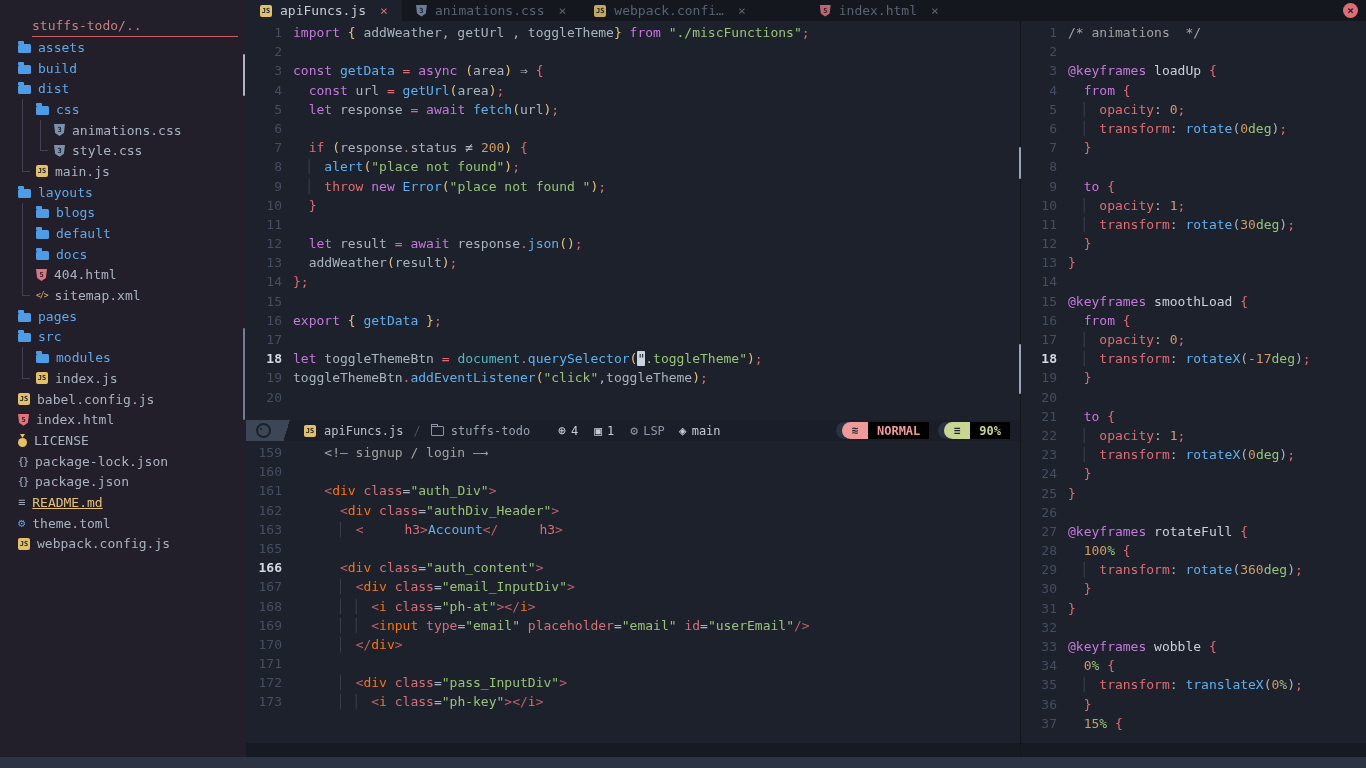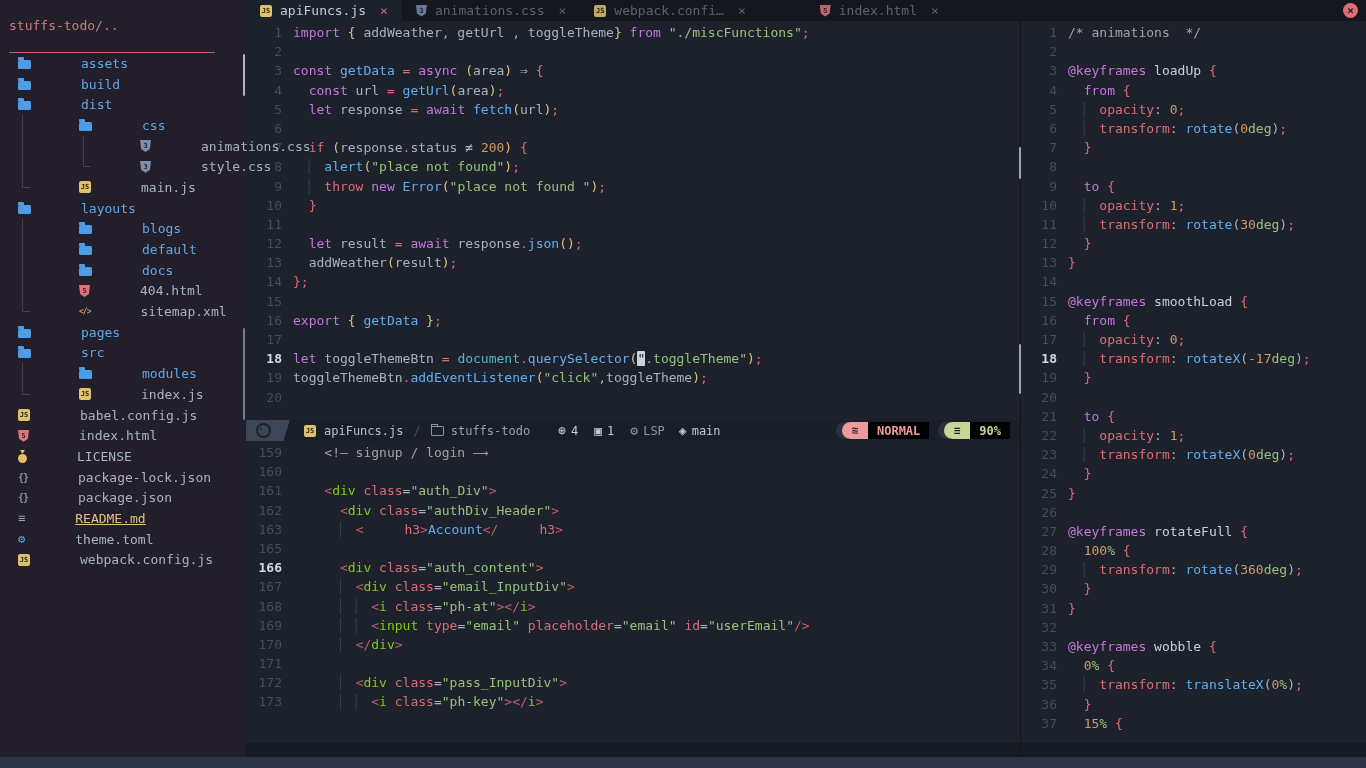--- a/index.html
+++ b/index.html
@@ -1,22 +1,22 @@
 <!DOCTYPE html>
 <html><head>
 <meta charset="utf-8">
 <style>
   html,body{margin:0;padding:0;}
   body{width:1366px;height:768px;background:#1c212b;font-family:"DejaVu Sans Mono",monospace;overflow:hidden;}
   #app{display:flex;height:757px;position:relative;}
 
   
   #sidebar{width:246px;flex:none;background:#221e2a;padding-top:15px;position:relative;}
-  .t-title{display:inline-block;margin-left:9px;color:#c97f84;font-size:13px;border-bottom:1px solid #cb5f66;padding-bottom:17px;width:206px;height:17px;}
-  .trow{height:20.7px;display:flex;align-items:center;font-size:13px;padding-left:18px;cursor:default;gap:43px;}
+  .t-title{display:inline-block;margin-left:32px;color:#c97f84;font-size:13px;border-bottom:1px solid #cb5f66;padding-bottom:1px;width:206px;height:17px;}
+  .trow{height:20.7px;display:flex;align-items:center;font-size:13px;padding-left:18px;cursor:default;}
   .trow .lab{margin-left:7px;white-space:pre;}
   .lab.blue{color:#61a8e8;}
   .lab.file{color:#aab3c0;}
   .lab.readme{color:#e5c07b;text-decoration:underline;}
   .gc{width:18px;height:100%;position:relative;flex:none;}
   .gc.v::before{content:"";position:absolute;left:4px;top:0;bottom:0;width:1px;background:#463f51;}
   .gc.l::before{content:"";position:absolute;left:4px;top:0;height:11px;width:1px;background:#463f51;}
   .gc.l::after{content:"";position:absolute;left:4px;top:10px;width:8px;height:1px;background:#463f51;}
   
   .tic{flex:none;display:grid;place-items:center;}
@@ -55,21 +55,21 @@
 
   
   .code{padding-top:2px;}
   .cl{display:flex;height:19.2px;line-height:19.2px;font-size:13px;}
   .ln{width:36px;text-align:right;padding-right:11px;color:#454e60;flex:none;}
   .cl.act .ln{color:#d5dae3;font-weight:bold;}
   .ct{white-space:pre;color:#aab3c0;}
   .kw{color:#c678dd;} .fn{color:#61afef;} .str{color:#98c379;} .num{color:#d19a66;}
   .red{color:#e06c75;} .y{color:#e5c07b;} .fg{color:#aab3c0;} .cmt{color:#a3a3a3;margin-top:28px;}
   .cyan{color:#56b6c2;} .lav{color:#c9cfdc;} .prop{color:#e06c75;} .unit{color:#98c379;}
-  .g{color:#39404f;} .tag{color:#84cc16;text-align:center;} .attr{color:#d4707a;} .ang{color:#bc6069;} .h3{color:#e06c75;padding-left:41px;}
+  .g{color:#39404f;} .tag{color:#f97316;text-align:center;} .attr{color:#d4707a;} .ang{color:#bc6069;} .h3{color:#e06c75;padding-left:41px;}
   .cur{background:#ccd2dc;color:#1c212b;border-radius:1px;}
 
   
   #statusline{height:21px;background:#191e28;display:flex;align-items:center;font-size:12px;color:#98a1b0;flex:none;}
   .slchip{width:34px;height:100%;background:#3d4656;display:flex;align-items:center;justify-content:center;flex:none;}
   .target{width:11px;height:11px;border:2px solid #1b2029;border-radius:50%;position:relative;}
   .target::after{content:"";position:absolute;left:2.5px;top:2.5px;width:2px;height:2px;background:#1b2029;border-radius:50%;}
   .slslash{width:14px;height:100%;background:linear-gradient(107deg,#3d4656 48%,rgba(0,0,0,0) 48%);flex:none;}
   .sl-file{color:#b8c0cc;margin-left:8px;}
   .sl-sep{color:#4a5261;margin:0 10px;}

